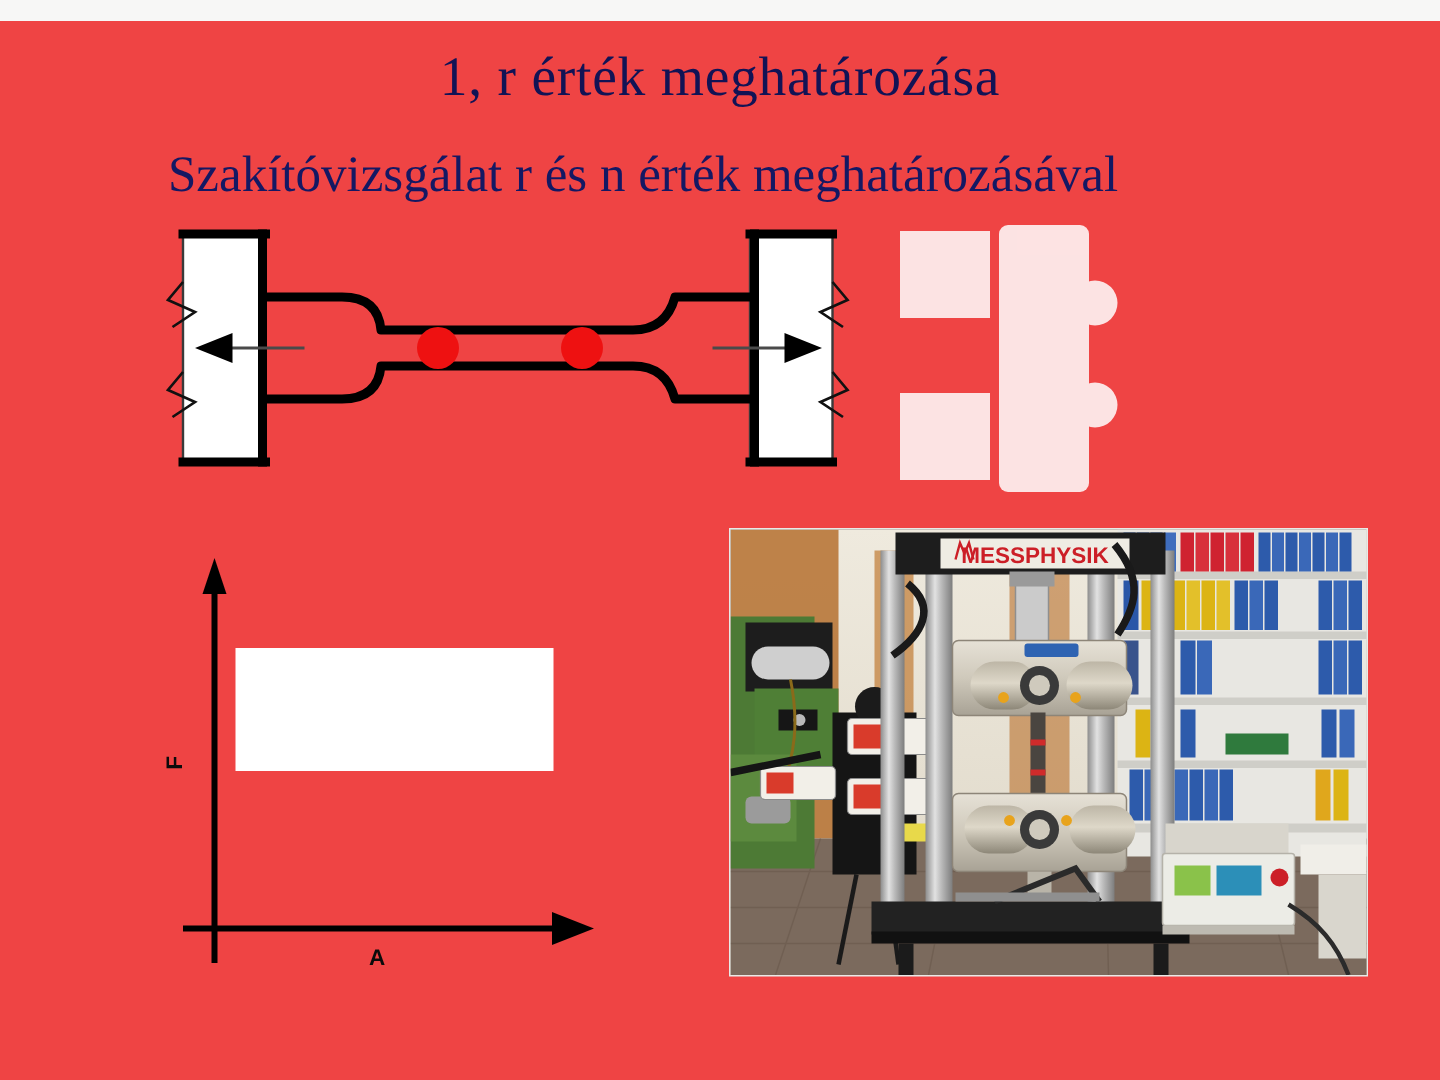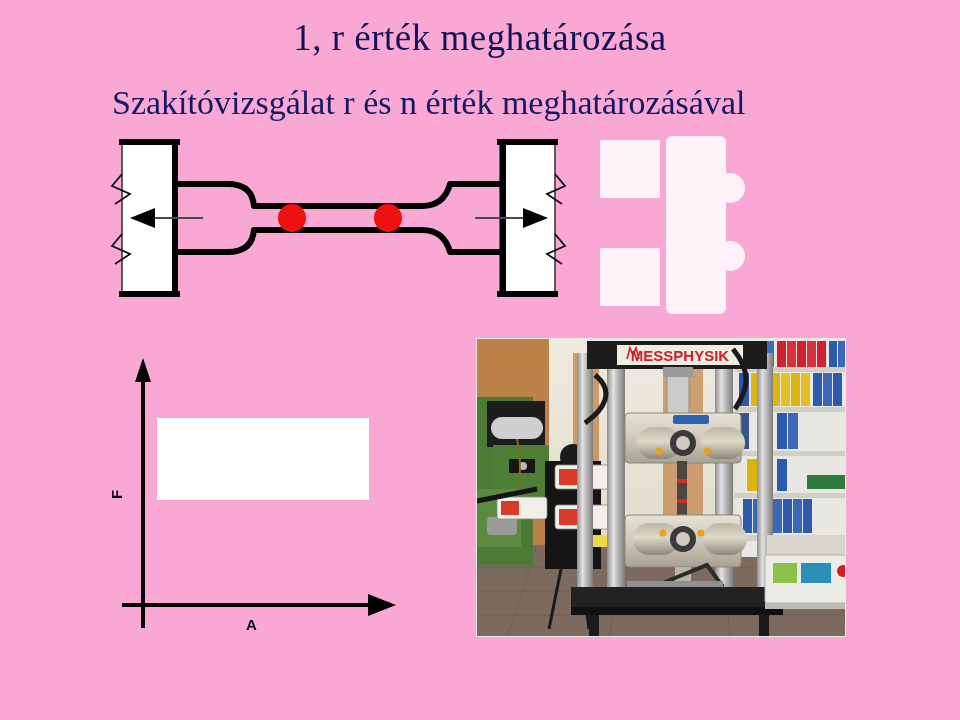--- a/index.html
+++ b/index.html
@@ -10,21 +10,22 @@
   body {
     width: 960px;
     height: 720px;
     position: relative;
     overflow: hidden;
     font-family: "Liberation Serif", serif;
   }
   .slide {
     position: absolute;
     inset: 0;
-    background: #f9a8d4;
+    background: #ef4444;
+    margin-top: 14px;
   }
 
   
   #slide-title {
     position: absolute;
     left: 0;
     top: 18px;
     width: 960px;
     text-align: center;
     font-family: "Liberation Serif", serif;
@@ -99,23 +100,23 @@
     transform-origin: center center;
   }
   #x-axis-label {
     left: 246px;
     top: 616px;
   }
 
   
   #lab-photo {
     position: absolute;
-    left: 477px;
+    left: 487px;
     top: 339px;
-    width: 368px;
+    width: 424px;
     height: 297px;
     overflow: hidden;
     background: #9a9388;
     box-shadow: 0 0 0 1px #e9e9e7;
   }
   #lab-photo svg { display: block; }
 </style>
 </head>
 <body>
 

